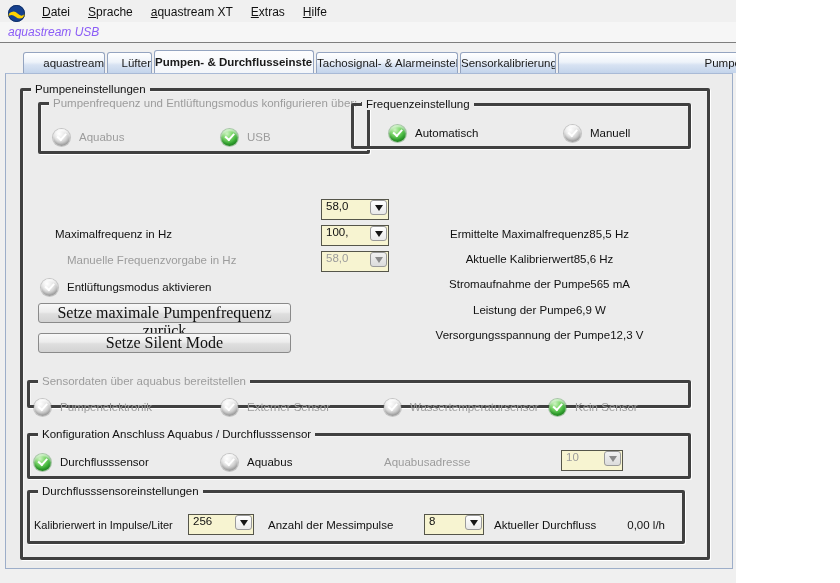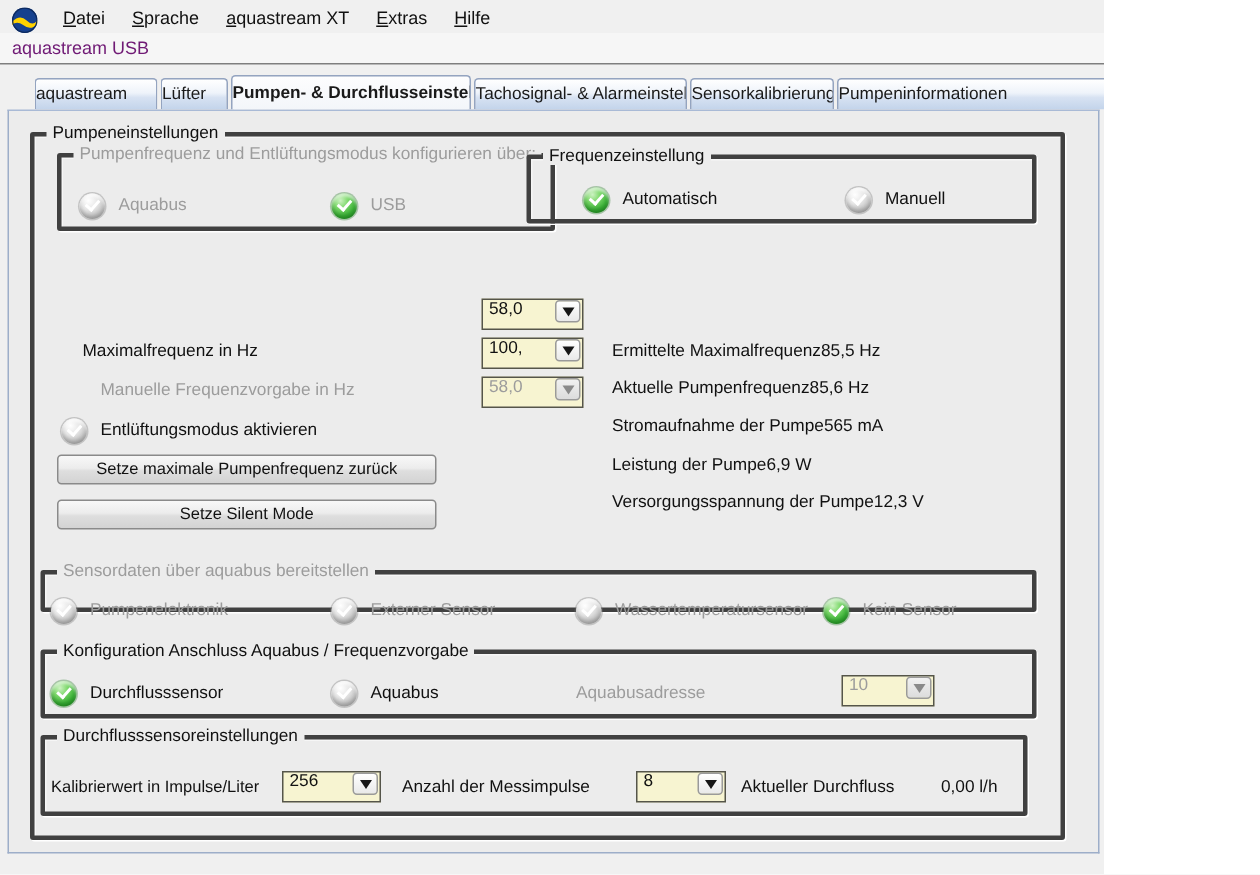--- a/index.html
+++ b/index.html
@@ -8,26 +8,26 @@
   .window { position:absolute; left:0; top:0; width:736px; height:583px; background:#f0f0f0; overflow:hidden; }
 
   
   .menubar { position:absolute; left:0; top:0; width:100%; height:22px; background:#f0f0f0; display:flex; align-items:flex-end; }
   .logo { width:17px; height:17px; margin-left:8px; margin-right:8px; display:inline-block; }
   .menu-item { display:inline-block; font-size:12px; color:#111; padding:3px 9px; cursor:default; }
   .menu-item::first-letter { text-decoration:underline; }
 
   
   .devicebar { position:absolute; left:0; top:22px; width:100%; height:21px; background:#f6f6f6; border-bottom:1px solid #7e7e7e; display:flex; align-items:center; }
-  .devicebar span { font-size:12px; color:#701a75; padding-left:8px; }
+  .devicebar span { font-size:12px; color:#8b5cf6; padding-left:8px;font-style:italic; }
 
   
   .tabcontrol { position:absolute; left:5px; top:51px; width:728px; height:518px; }
   .tabs { position:absolute; left:0; top:0; height:22px; width:900px; display:flex; align-items:flex-end; padding-left:18px; }
-  .tab { height:21px; line-height:20px; text-align:left; font-size:11.5px; color:#1a1a1a; white-space:nowrap; overflow:hidden;
+  .tab { height:21px; line-height:20px; text-align:right; font-size:11.5px; color:#1a1a1a; white-space:nowrap; overflow:hidden;
          background:linear-gradient(180deg,#ffffff 0%,#eef3fa 45%,#d7e2f2 60%,#c3d4eb 100%);
          border:1px solid #94a4c0; border-bottom:none; border-radius:3px 3px 0 0; margin-right:2px; cursor:default; }
   .tab.active { height:23px; line-height:23px; margin-top:-2px; font-weight:bold;
          background:linear-gradient(180deg,#fdfdfe 0%,#f3f6fa 100%); z-index:3; position:relative; }
   .tabpage { position:absolute; left:0; top:22px; width:728px; height:496px; background:#ececec;
          border:1px solid #9daec9; border-top:1px solid #a9bad6; }
 
   
   .group { position:absolute; border:3px solid #404040; border-radius:2px; box-shadow:1px 1px 0 #ffffff, inset 1px 1px 0 rgba(255,255,255,.55); }
   .group-title { position:absolute; top:-8px; left:8px; background:#ececec; padding:0 4px; font-size:11.5px; color:#111; white-space:nowrap; }
@@ -53,26 +53,26 @@
   .combo { position:absolute; height:21px; background:#f7f4d1; border:1px solid #55554a; display:flex; align-items:flex-start;gap:22px; }
   .combo-val { flex:1; padding:0 4px; font-size:11.5px; color:#111; overflow:hidden; }
   .combo-btn { width:17px; height:15px; margin-right:1px; background:linear-gradient(180deg,#ffffff,#e9e9e9);
                border:1px solid #9a9a9a; border-radius:3px; display:flex; align-items:center; justify-content:center; cursor:default; }
   .combo-arrow { width:0; height:0; border-left:4px solid transparent; border-right:4px solid transparent; border-top:6px solid #161616; }
   .combo.disabled .combo-val { color:#9c9c9c; }
   .combo.disabled .combo-btn { background:linear-gradient(180deg,#f1f1f1,#dcdcdc); }
   .combo.disabled .combo-arrow { border-top-color:#8a8a8a; }
 
   
-  .push-btn { position:absolute; font-family:Liberation Sans, sans-serif; font-size:11px; color:#111;
+  .push-btn { position:absolute; font-family:Liberation Serif, serif; font-size:16px; color:#111;
               background:linear-gradient(180deg,#f8f8f8 0%,#ececec 45%,#dedede 55%,#d3d3d3 100%);
               border:1px solid #8a8a8a; border-radius:3px; cursor:default; }
 
   
-  .readout { position:absolute; left:385px; width:263px; height:16px; display:flex; justify-content:flex-start; align-items:center; }
+  .readout { position:absolute; left:385px; width:263px; height:16px; display:flex; justify-content:center; align-items:center; }
 </style>
 </head>
 <body>
 
 <div class="screen">
   <div class="window">
 
     <div class="menubar">
       <span class="logo">
         <svg viewBox="0 0 16 16" width="17" height="17">
@@ -160,21 +160,21 @@
           </div>
 
           <button class="push-btn" style="left:15px;top:212px;width:253px;height:20px">Setze maximale Pumpenfrequenz zurück</button>
           <button class="push-btn" style="left:15px;top:242px;width:253px;height:20px">Setze Silent Mode</button>
 
           <div class="readout" style="top:135px">
             <span class="lbl" style="position:static">Ermittelte Maximalfrequenz</span>
             <span class="val">85,5 Hz</span>
           </div>
           <div class="readout" style="top:160px">
-            <span class="lbl" style="position:static">Aktuelle Pumpenfrequenz</span>
+            <span class="lbl" style="position:static">Aktuelle Kalibrierwert</span>
             <span class="val">85,6 Hz</span>
           </div>
           <div class="readout" style="top:185px">
             <span class="lbl" style="position:static">Stromaufnahme der Pumpe</span>
             <span class="val">565 mA</span>
           </div>
           <div class="readout" style="top:211px">
             <span class="lbl" style="position:static">Leistung der Pumpe</span>
             <span class="val">6,9 W</span>
           </div>
@@ -197,21 +197,21 @@
               <span class="check gray"></span>
               <span class="opt-label disabled">Wassertemperatursensor</span>
             </div>
             <div class="opt" style="left:519px;top:14px">
               <span class="check green"></span>
               <span class="opt-label disabled">Kein Sensor</span>
             </div>
           </div>
 
           <div class="group" style="left:4px;top:342px;width:664px;height:46px">
-            <span class="group-title">Konfiguration Anschluss Aquabus / Frequenzvorgabe</span>
+            <span class="group-title">Konfiguration Anschluss Aquabus / Durchflusssensor</span>
             <div class="opt" style="left:4px;top:16px">
               <span class="check green"></span>
               <span class="opt-label">Durchflusssensor</span>
             </div>
             <div class="opt" style="left:191px;top:16px">
               <span class="check gray"></span>
               <span class="opt-label">Aquabus</span>
             </div>
             <span class="lbl disabled" style="left:354px;top:20px">Aquabusadresse</span>
             <div class="combo disabled" style="left:531px;top:14px;width:62px">

